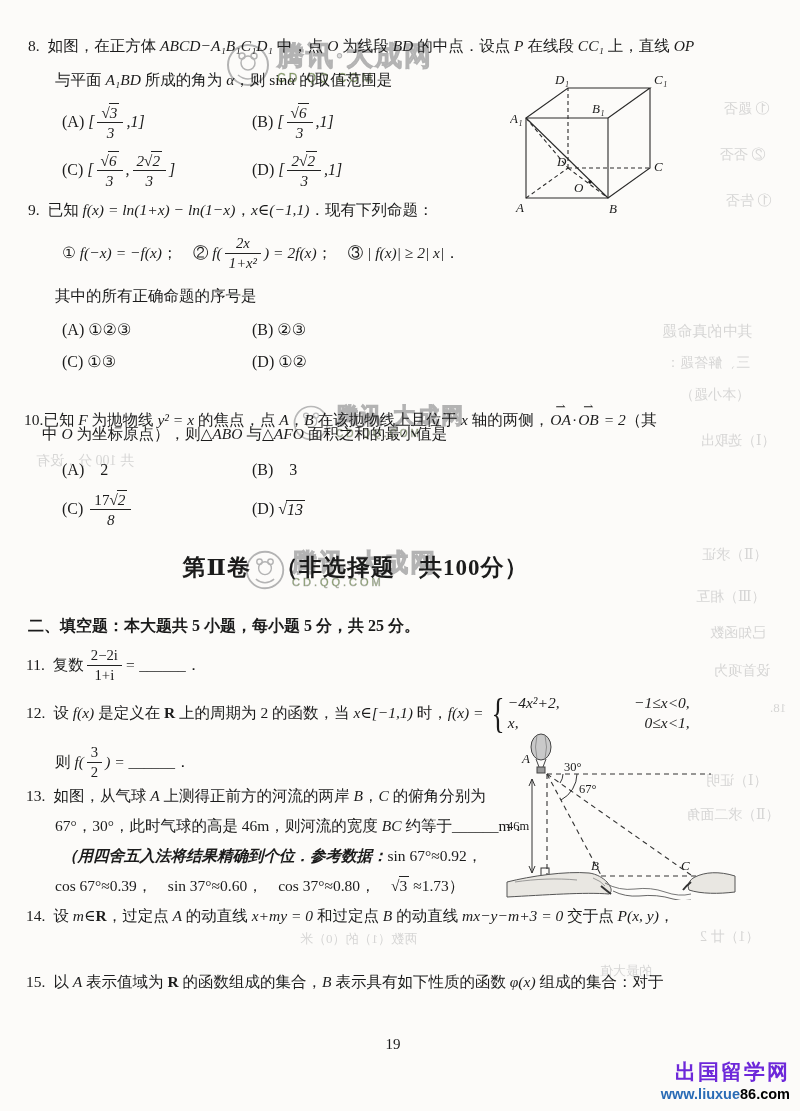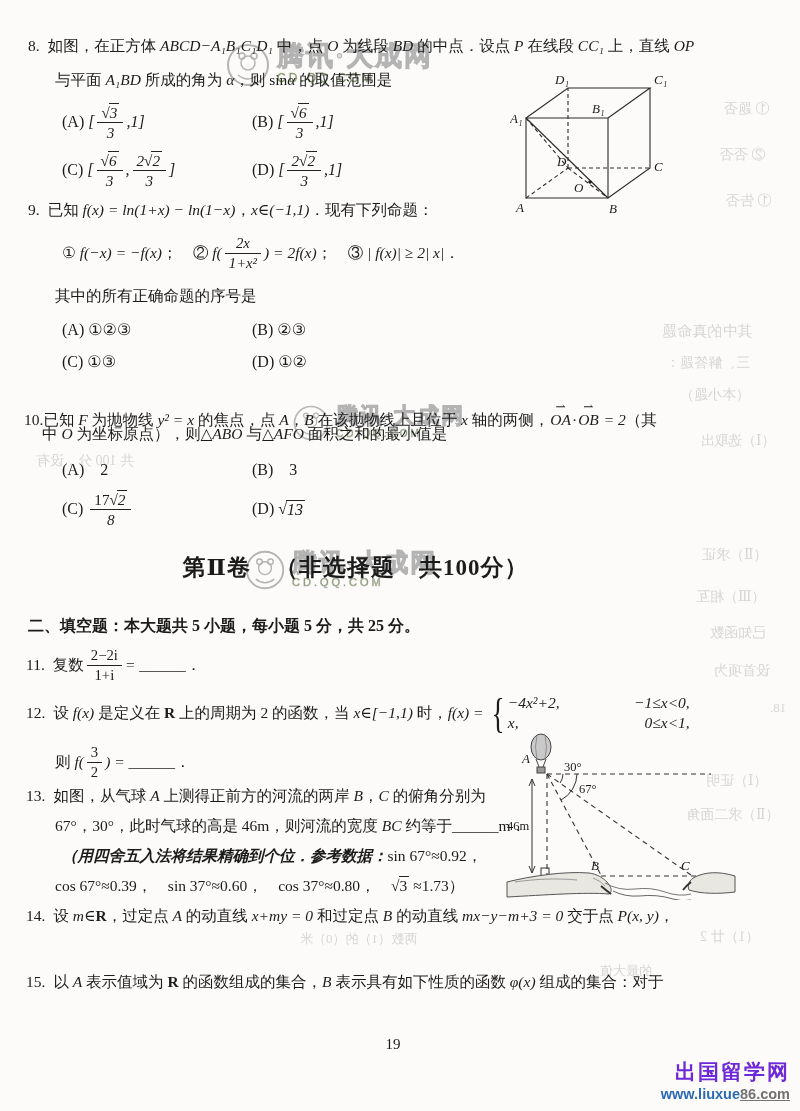--- a/index.html
+++ b/index.html
@@ -56,21 +56,21 @@
   .content{position:absolute;left:0;top:0;width:800px;height:1111px;z-index:2;}
   
   svg text{font-family:"Liberation Serif","DejaVu Serif",serif;font-style:italic;font-size:13px;fill:#1c1c1c;}
   svg text.lab{font-style:normal;font-size:12.5px;}
   
   .footer{position:absolute;right:10px;top:1058px;text-align:right;z-index:2;}
   .footer .site{font-size:21px;font-weight:bold;color:#6d28d9;letter-spacing:2px;
                 font-family:"Liberation Sans","DejaVu Sans",sans-serif;}
   .footer .url{font-size:14.5px;font-weight:bold;font-family:"Liberation Sans","DejaVu Sans",sans-serif;}
   .footer .u-blue{color:#2a6bb5;}
-  .footer .u-red{color:#737373;text-decoration:underline;}
+  .footer .u-red{color:#000000;}
   .pagenum{position:absolute;left:0;top:1036px;width:786px;text-align:center;font-size:15px;z-index:2;}
 </style>
 </head>
 <body>
 
 <div id="bleed-layer">
     <span class="bleed" style="left: 724px; top: 100px;">① 题否</span>
     <span class="bleed" style="left: 720px; top: 146px;">② 否否</span>
     <span class="bleed" style="left: 726px; top: 192px;">① 告否</span>
     <span class="bleed" style="left: 662px; top: 322px; font-size: 15px;">其中的真命题</span>

